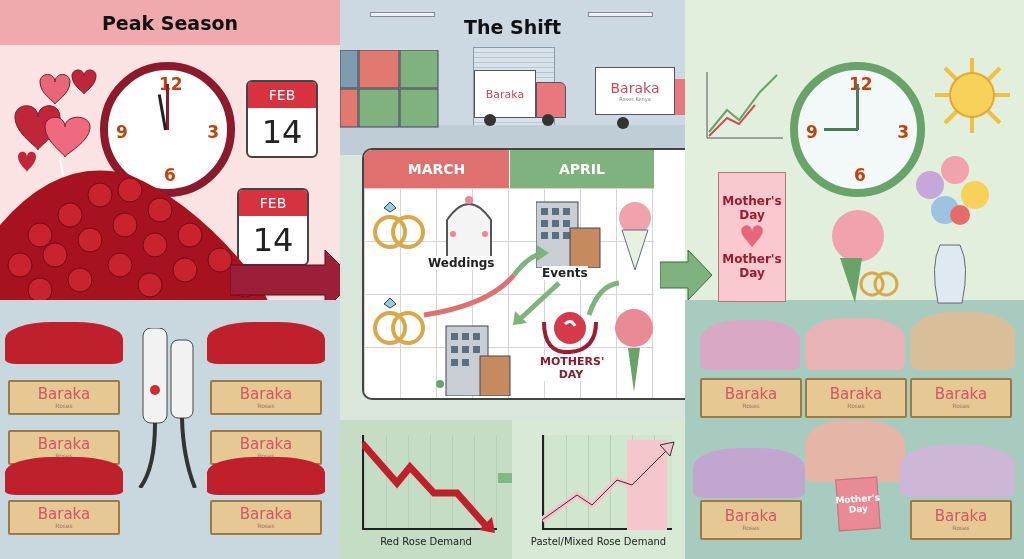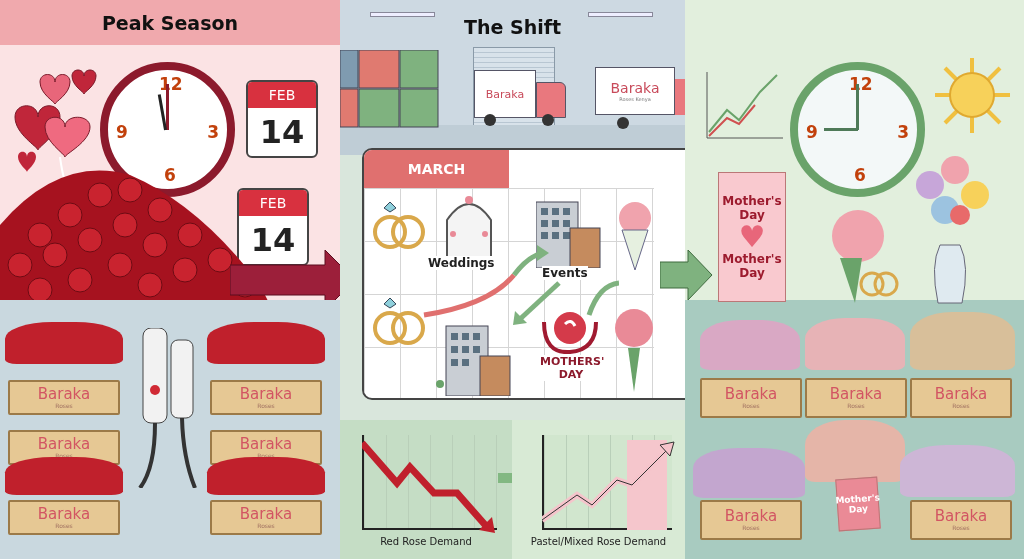--- a/index.html
+++ b/index.html
@@ -14,21 +14,21 @@
 #p2 .hdr{background:transparent}
 .ab{position:absolute}
 .floor1{position:absolute;left:0;top:300px;width:340px;height:259px;background:#c9d8df}
 .floor3{position:absolute;left:0;top:300px;width:339px;height:259px;background:#a8cbc0}
 .wh{position:absolute;left:0;top:0;width:345px;height:155px;background:#cdd9e2}
 .wh-floor{position:absolute;left:0;top:125px;width:345px;height:30px;background:#bfcdd6}
 .clock{position:absolute;border-radius:50%;background:#fff}
 .cnum{position:absolute;font-size:17px;font-weight:bold;color:#c2410c}
 .cal{position:absolute;background:#fff;border:2px solid #444;border-radius:6px;overflow:hidden}
 .cal .top{background:#d8313f;color:#fff;font-weight:normal;text-align:center}
-.cal .num{color:#222;font-weight:bold;text-align:center}
+.cal .num{color:#222;font-weight:normal;text-align:center}
 .crate{position:absolute;background:#e6c894;border:2px solid #9c7a48;border-radius:2px;display:flex;flex-direction:column;align-items:center;justify-content:center}
 .crate .brand{font-size:15px;color:#d25563;line-height:1}
 .crate .sub{font-size:6px;color:#a07060}
 .roses{position:absolute;border-radius:40% 40% 10% 10%}
 .bigcal{position:absolute;left:22px;top:148px;width:346px;height:252px;background:#fff;border:2px solid #444;border-radius:10px;overflow:hidden}
 .mhead{position:absolute;top:0;height:38px;display:flex;align-items:center;justify-content:center;color:#fff;font-weight:bold;font-size:14px}
 .grid{position:absolute;left:0;top:38px;width:290px;height:214px;background-image:linear-gradient(#d5d5d5 1px,transparent 1px),linear-gradient(90deg,#d5d5d5 1px,transparent 1px);background-size:36px 53px}
 .lbl{position:absolute;font-weight:bold;color:#222;font-size:12px;background:#fff}
 .chart{position:absolute;background-image:linear-gradient(90deg,#b9cfb9 1px,transparent 1px);background-size:22px 100%;border-left:2px solid #222;border-bottom:2px solid #222}
 .ctitle{position:absolute;font-size:10px;color:#222;text-align:center}
@@ -174,20 +174,21 @@
     <div style="position:absolute;left:0;top:0;width:80px;height:48px;background:#fff;border:1px solid #556;display:flex;flex-direction:column;align-items:center;justify-content:center;color:#c84a5a">
       <span style="font-size:14px">Baraka</span>
       <span style="font-size:5px;color:#777">Roses Kenya</span>
     </div>
     <div style="position:absolute;left:80px;top:12px;width:12px;height:36px;background:#e9787e"></div>
     <div style="position:absolute;left:22px;top:50px;width:12px;height:12px;border-radius:50%;background:#333"></div>
   </div>
 
   <div class="bigcal">
     <div class="mhead" style="left:0;width:145px;background:#e0706f">MARCH</div>
+    <div class="mhead" style="left:146px;width:144px;background:#7fb27f">APRIL</div>
     <div class="grid"></div>
 
     <svg class="ab" style="left:6px;top:50px" width="60" height="50" viewBox="0 0 60 50">
         <path d="M20 2 L26 8 L20 12 L14 8Z" fill="#8fd0dc" stroke="#345"></path>
         <circle cx="20" cy="32" r="15" fill="none" stroke="#d9a84b" stroke-width="4"></circle>
         <circle cx="38" cy="32" r="15" fill="none" stroke="#d9a84b" stroke-width="4"></circle>
       </svg>
     <svg class="ab" style="left:6px;top:146px" width="60" height="50" viewBox="0 0 60 50">
         <path d="M20 2 L26 8 L20 12 L14 8Z" fill="#8fd0dc" stroke="#345"></path>
         <circle cx="20" cy="32" r="15" fill="none" stroke="#d9a84b" stroke-width="4"></circle>

